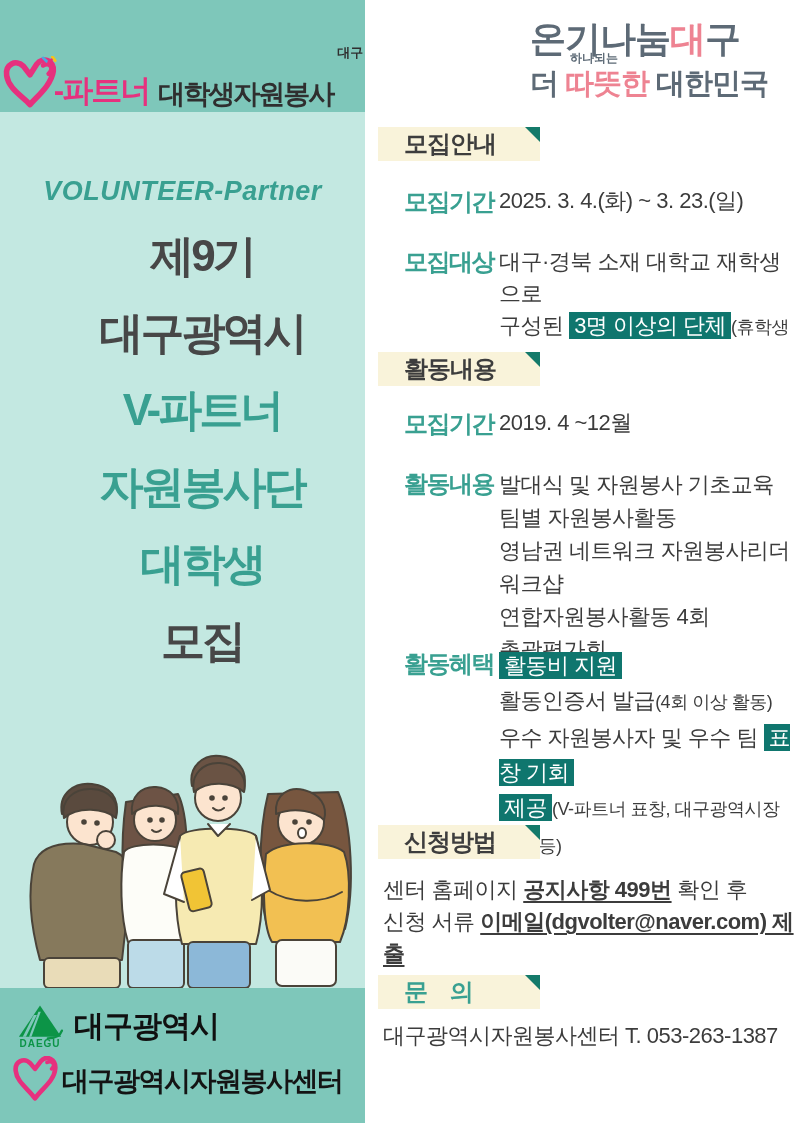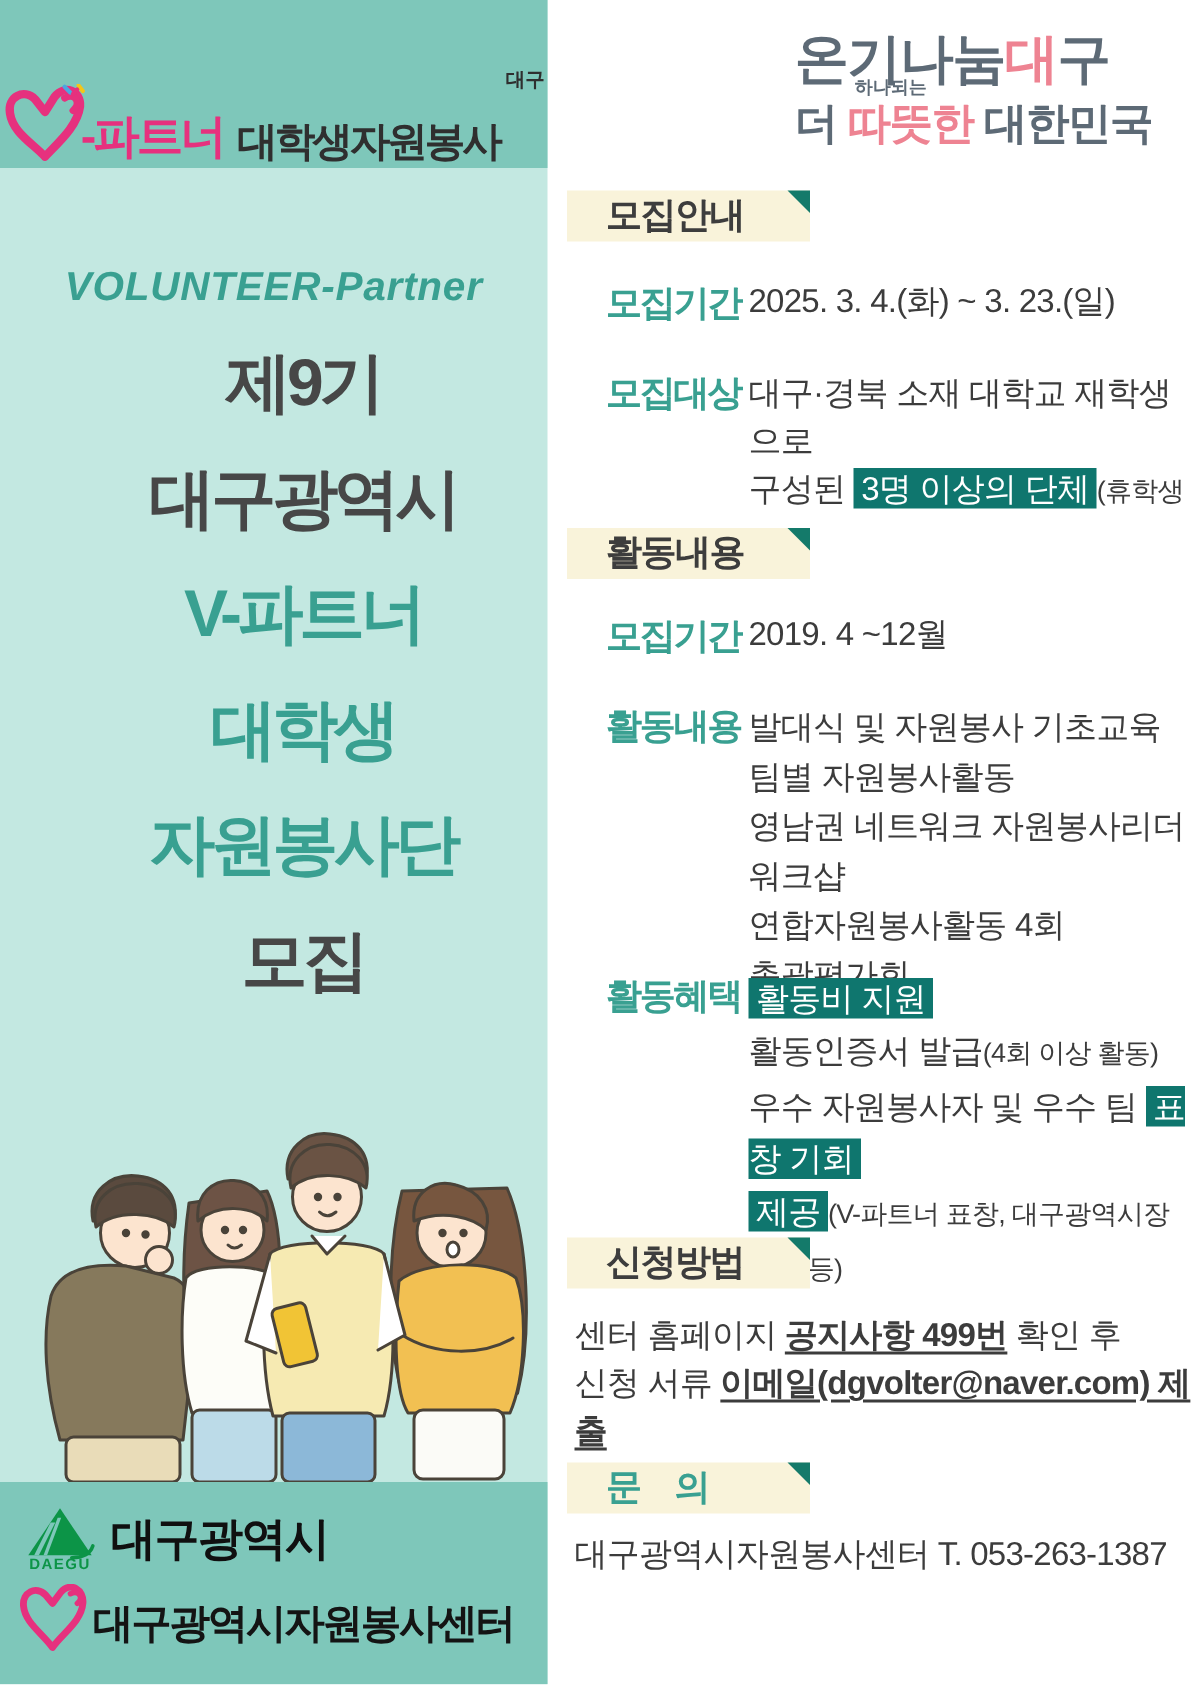--- a/index.html
+++ b/index.html
@@ -91,22 +91,22 @@
       <span class="vp-region">대구</span>
     </div>
   </div>
 
   <div class="subtitle">VOLUNTEER-Partner</div>
 
   <div class="title">
     <div class="t-dark">제9기</div>
     <div class="t-dark">대구광역시</div>
     <div class="t-teal">V-파트너</div>
+    <div class="t-teal">자원봉사단</div>
     <div class="t-teal">대학생</div>
-    <div class="t-teal">자원봉사단</div>
     <div class="t-dark">모집</div>
   </div>
 
   <div class="illustration">
     <svg width="365" height="294" viewBox="0 0 365 294">
       <g stroke="#4a4339" stroke-width="2" stroke-linejoin="round" stroke-linecap="round">
 
         <path d="M268,100 C258,140 258,200 268,235 L345,235 C355,195 352,130 338,98 Z" fill="#77563f"></path>
         <circle cx="301" cy="128" r="23" fill="#fce4cf"></circle>
         <path d="M276,120 C274,100 290,92 304,96 C320,100 328,112 324,126 C316,118 296,112 276,120 Z" fill="#77563f"></path>

